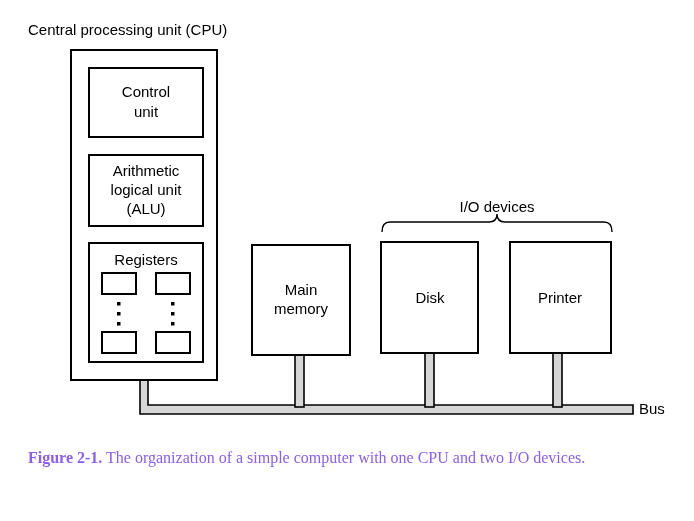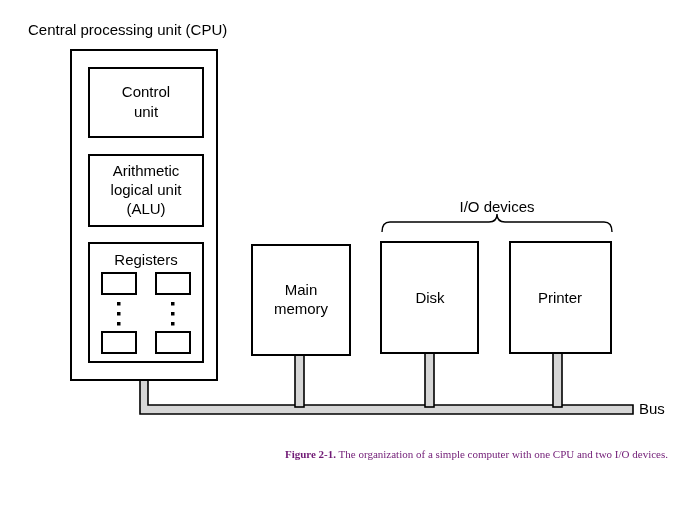--- a/index.html
+++ b/index.html
@@ -63,24 +63,24 @@
     fill: #000000;
     text-anchor: start;
     dominant-baseline: middle;
   }
   #caption {
     position: absolute;
     left: 28px;
     top: 446px;
     width: 640px;
     font-family: "Liberation Serif", serif;
-    font-size: 11px;
+    font-size: 16px;
     line-height: 1.55;
-    color: #701a75;
-    text-align: right;
+    color: #8b5cf6;
+    text-align: left;
   }
   #caption .fig-num {
     font-weight: bold;
   }
 </style>
 </head>
 <body>
 
 <div id="figure-root">
 

